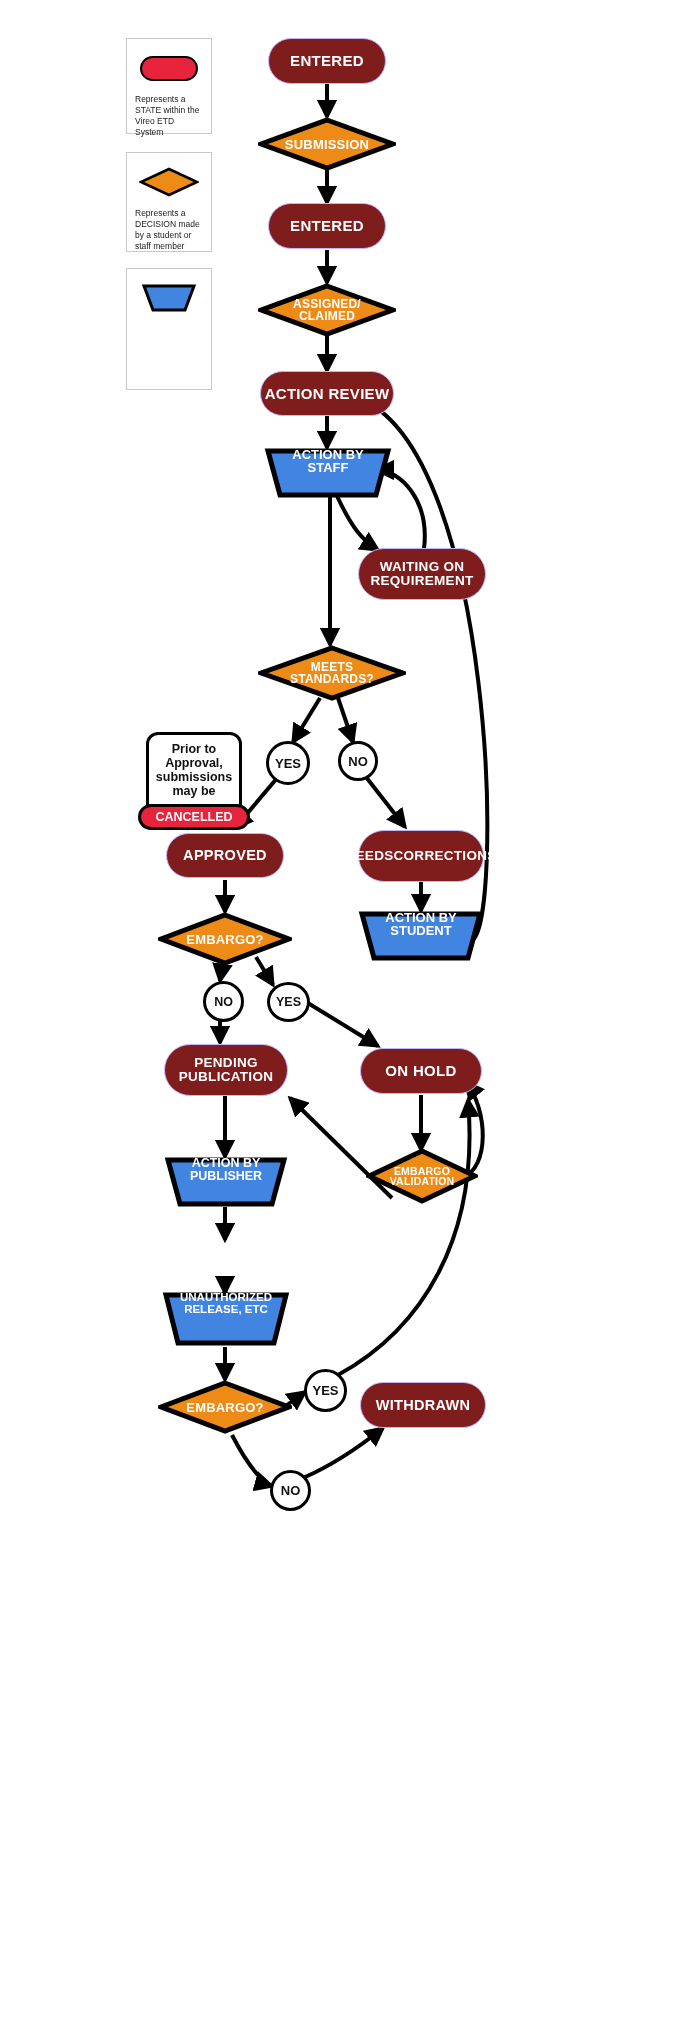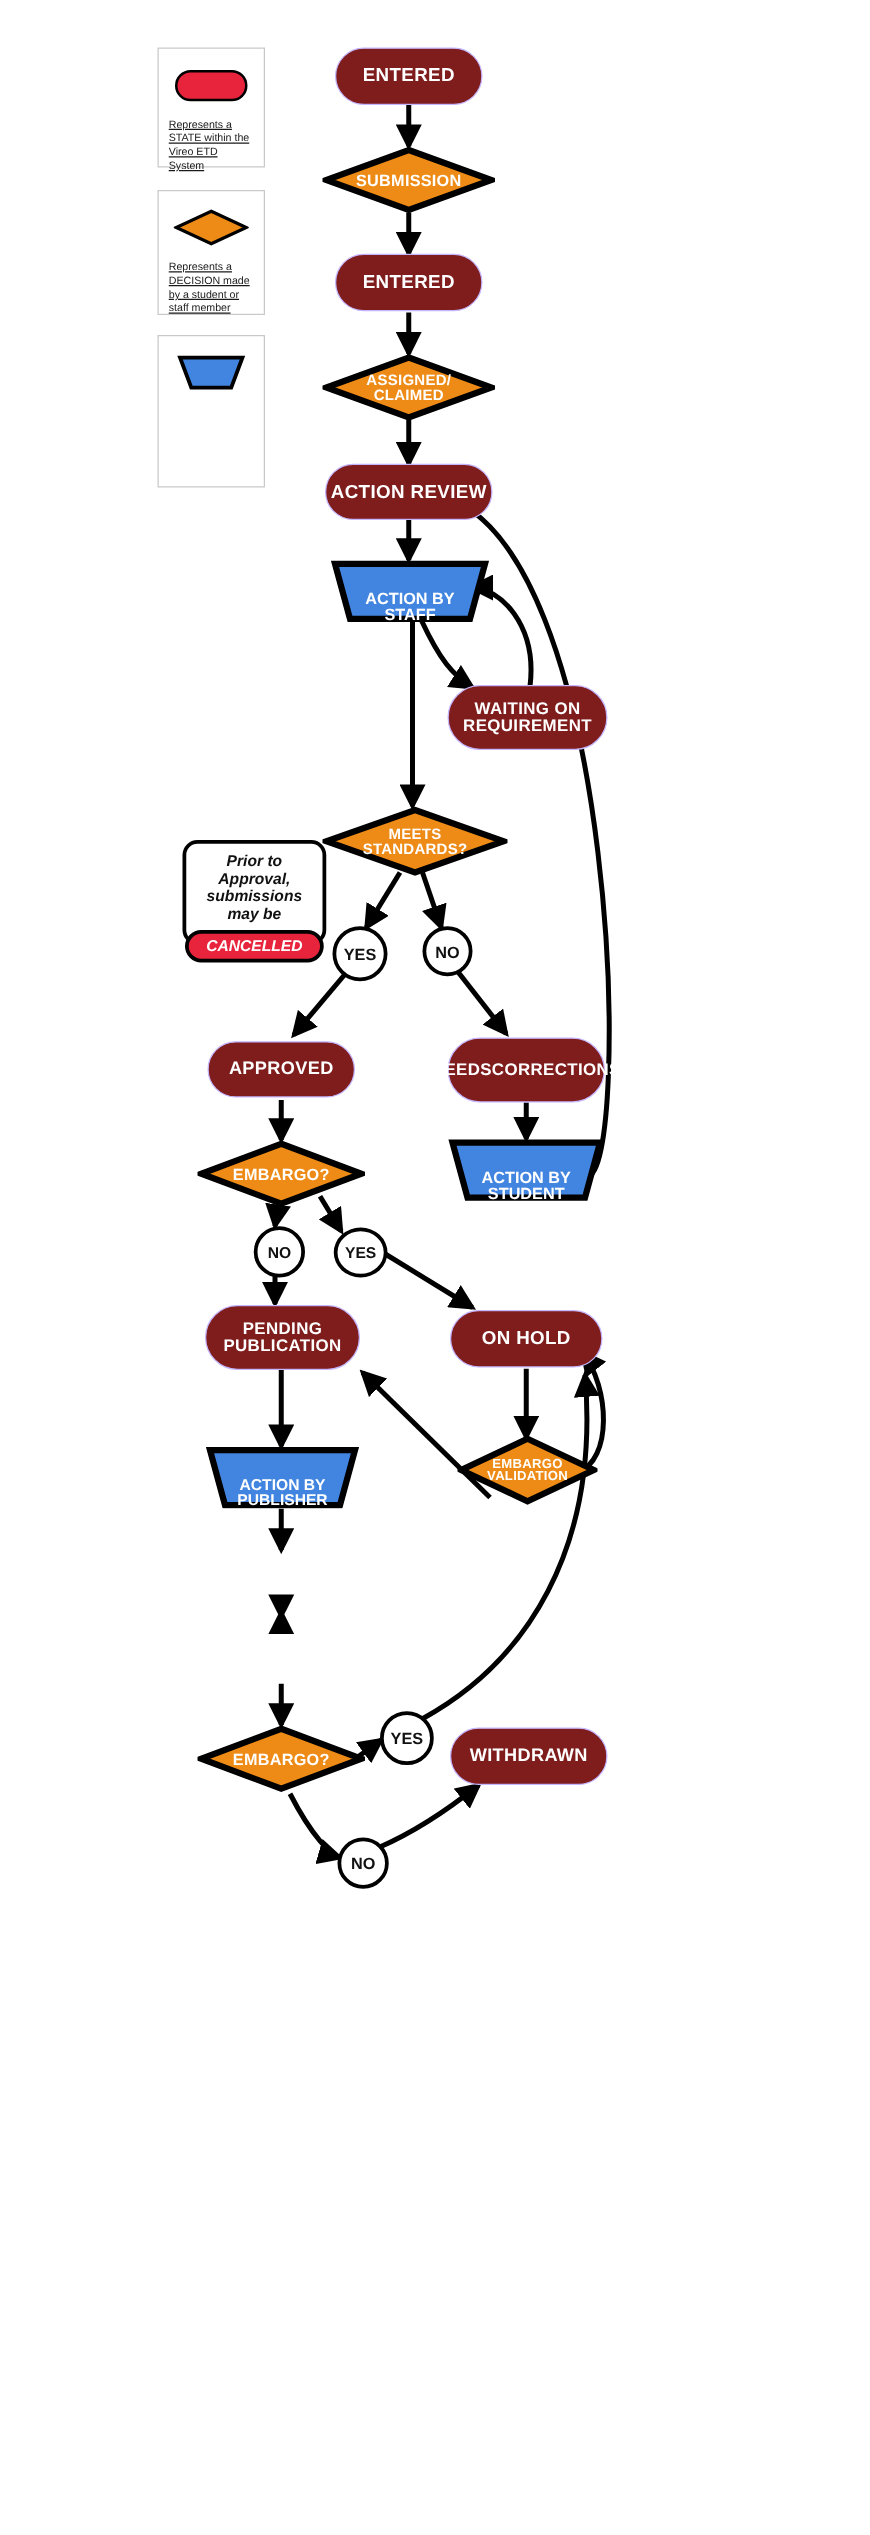--- a/index.html
+++ b/index.html
@@ -2,37 +2,37 @@
 <html><head>
 <meta charset="utf-8">
 <style>
   html,body{margin:0;padding:0;background:#ffffff;}
   body{font-family:"Liberation Sans","DejaVu Sans",sans-serif;}
   #canvas{position:relative;width:696px;height:2028px;background:#fff;overflow:hidden;}
 
   
   .legend-box{position:absolute;border:1px solid #c9c9c9;background:#fff;box-sizing:border-box;}
   .legend-shape-wrap{height:46px;display:flex;align-items:center;justify-content:center;margin-top:6px;}
-  .legend-text{font-size:8.5px;line-height:11px;color:#1a1a1a;padding:3px 8px 6px 8px;text-decoration:underline;}
+  .legend-text{font-size:8.5px;line-height:11px;color:#1a1a1a;padding:3px 8px 6px 8px;}
 
   
   .node{position:absolute;box-sizing:border-box;display:flex;align-items:center;justify-content:center;text-align:center;}
 
   .state{background:#7f1d1d;border:1px solid #c4b5fd;border-radius:999px;color:#fff;
          font-weight:bold;letter-spacing:.3px;}
   .state .lbl{display:block;line-height:1.02;}
 
   .decision{position:absolute;}
   .decision .dtext{position:absolute;left:0;top:0;width:100%;height:100%;
       display:flex;align-items:center;justify-content:center;text-align:center;
       color:#fff;font-weight:bold;line-height:1.0;letter-spacing:.2px;pointer-events:none;}
 
   .manual{position:absolute;}
   .manual .mtext{position:absolute;left:0;top:0;width:100%;height:100%;
-      display:flex;align-items:center;justify-content:flex-end;text-align:center;
+      display:flex;align-items:center;justify-content:flex-start;text-align:center;
       color:#fff;font-weight:bold;line-height:1.02;pointer-events:none;}
 
   .yesno{position:absolute;border:3px solid #000;border-radius:50%;background:#fff;
          display:flex;align-items:center;justify-content:center;
          font-weight:bold;color:#111;}
 
   .callout{position:absolute;border:3px solid #000;border-radius:12px;background:#fff;
            box-sizing:border-box;display:flex;flex-direction:column;align-items:center;
            justify-content:flex-start;padding:7px 8px 9px 8px;}
   .callout .ctext{font-size:12.5px;font-weight:bold;color:#111;line-height:1.12;text-align:center;}
@@ -134,21 +134,21 @@
   </div>
 
   <div class="legend-box" style="left:126px;top:268px;width:86px;height:122px;">
     <div class="legend-shape-wrap">
       <svg width="58" height="30" viewBox="0 0 58 30">
         <polygon points="4,3 54,3 45,27 13,27" fill="#4285e0" stroke="#000" stroke-width="3"></polygon>
       </svg>
     </div>
   </div>
 
-  <div class="callout" style="left:146px;top:672px;width:115px;height:84px;font-style:italic;">
+  <div class="callout" style="left:146px;top:732px;width:96px;height:84px;">
     <div class="ctext">Prior to Approval, submissions may be</div>
     <div class="cpill">CANCELLED</div>
   </div>
 
   <div class="node state" style="left:268px;top:38px;width:118px;height:46px;font-size:15px;">
     <span class="lbl">ENTERED</span>
   </div>
 
   <div class="decision" style="left:258px;top:117px;width:138px;height:54px;">
     <svg width="138" height="54" viewBox="0 0 138 54">
@@ -265,20 +265,29 @@
     <svg width="112" height="56" viewBox="0 0 112 56">
       <polygon points="56,3 109,28 56,53 3,28" fill="#ed8b16" stroke="#000" stroke-width="5"></polygon>
     </svg>
     <div class="dtext" style="font-size:10.5px;flex-direction:column;">
       <span>EMBARGO</span>
       <span>VALIDATION</span>
     </div>
   </div>
 
 
+  <div class="manual" style="left:162px;top:1292px;width:128px;height:54px;">
+    <svg width="128" height="54" viewBox="0 0 128 54">
+      <polygon points="4,3 124,3 112,51 16,51" fill="#4285e0" stroke="#000" stroke-width="5"></polygon>
+    </svg>
+    <div class="mtext" style="font-size:11.5px;flex-direction:column;">
+      <span>UNAUTHORIZED</span>
+      <span>RELEASE, ETC</span>
+    </div>
+  </div>
 
   <div class="decision" style="left:158px;top:1380px;width:134px;height:54px;">
     <svg width="134" height="54" viewBox="0 0 134 54">
       <polygon points="67,3 131,27 67,51 3,27" fill="#ed8b16" stroke="#000" stroke-width="5"></polygon>
     </svg>
     <div class="dtext" style="font-size:13px;">EMBARGO?</div>
   </div>
 
   <div class="yesno" style="left:304px;top:1369px;width:37px;height:37px;font-size:13px;">
     <span>YES</span>

